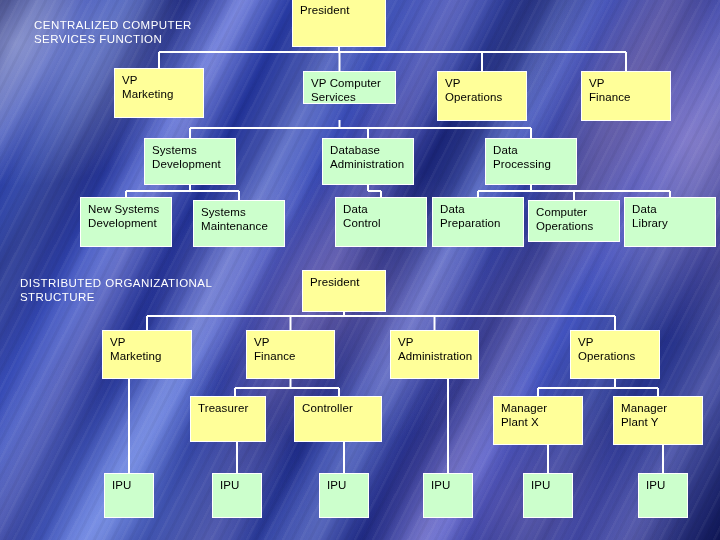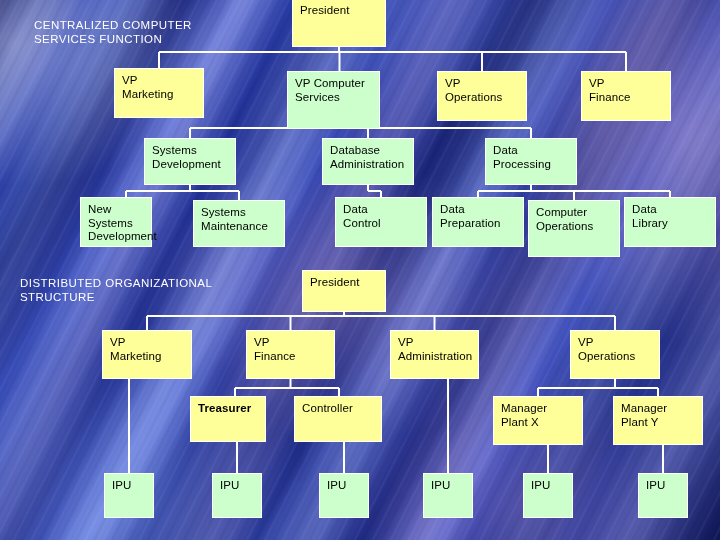--- a/index.html
+++ b/index.html
@@ -143,54 +143,54 @@
       <line x1="344" y1="442" x2="344" y2="473" stroke="#ffffff" stroke-width="2"></line>
       <line x1="448" y1="379" x2="448" y2="473" stroke="#ffffff" stroke-width="2"></line>
       <line x1="548" y1="445" x2="548" y2="473" stroke="#ffffff" stroke-width="2"></line>
       <line x1="663" y1="445" x2="663" y2="473" stroke="#ffffff" stroke-width="2"></line>
     </svg>
 
   <div id="boxes">
       <div class="box yellow" style="left: 292px; top: -2px; width: 94px; height: 49px;">President</div>
       <div class="box yellow" style="left: 114px; top: 68px; width: 90px; height: 50px;">VP
 Marketing</div>
-      <div class="box green" style="left: 287px; top: 71px; width: 93px; height: 58px;">VP Computer
+      <div class="box green" style="left: 303px; top: 71px; width: 93px; height: 33px;">VP Computer
 Services</div>
       <div class="box yellow" style="left: 437px; top: 71px; width: 90px; height: 50px;">VP
 Operations</div>
       <div class="box yellow" style="left: 581px; top: 71px; width: 90px; height: 50px;">VP
 Finance</div>
       <div class="box green" style="left: 144px; top: 138px; width: 92px; height: 47px;">Systems
 Development</div>
       <div class="box green" style="left: 322px; top: 138px; width: 92px; height: 47px;">Database
 Administration</div>
       <div class="box green" style="left: 485px; top: 138px; width: 92px; height: 47px;">Data
 Processing</div>
-      <div class="box green" style="left: 80px; top: 197px; width: 72px; height: 50px;">New Systems
+      <div class="box green" style="left: 80px; top: 197px; width: 92px; height: 50px;">New Systems
 Development</div>
       <div class="box green" style="left: 193px; top: 200px; width: 92px; height: 47px;">Systems
 Maintenance</div>
       <div class="box green" style="left: 335px; top: 197px; width: 92px; height: 50px;">Data
 Control</div>
       <div class="box green" style="left: 432px; top: 197px; width: 92px; height: 50px;">Data
 Preparation</div>
-      <div class="box green" style="left: 528px; top: 200px; width: 92px; height: 57px;">Computer
+      <div class="box green" style="left: 528px; top: 200px; width: 92px; height: 42px;">Computer
 Operations</div>
       <div class="box green" style="left: 624px; top: 197px; width: 92px; height: 50px;">Data
 Library</div>
       <div class="box yellow" style="left: 302px; top: 270px; width: 84px; height: 42px;">President</div>
       <div class="box yellow" style="left: 102px; top: 330px; width: 90px; height: 49px;">VP
 Marketing</div>
       <div class="box yellow" style="left: 246px; top: 330px; width: 89px; height: 49px;">VP
 Finance</div>
       <div class="box yellow" style="left: 390px; top: 330px; width: 89px; height: 49px;">VP
 Administration</div>
       <div class="box yellow" style="left: 570px; top: 330px; width: 90px; height: 49px;">VP
 Operations</div>
-      <div class="box yellow" style="left: 190px; top: 396px; width: 76px; height: 46px; font-weight: bold;">Treasurer</div>
+      <div class="box yellow" style="left: 190px; top: 396px; width: 76px; height: 46px;">Treasurer</div>
       <div class="box yellow" style="left: 294px; top: 396px; width: 88px; height: 46px;">Controller</div>
       <div class="box yellow" style="left: 493px; top: 396px; width: 90px; height: 49px;">Manager
 Plant X</div>
       <div class="box yellow" style="left: 613px; top: 396px; width: 90px; height: 49px;">Manager
 Plant Y</div>
       <div class="box green" style="left: 104px; top: 473px; width: 50px; height: 45px;">IPU</div>
       <div class="box green" style="left: 212px; top: 473px; width: 50px; height: 45px;">IPU</div>
       <div class="box green" style="left: 319px; top: 473px; width: 50px; height: 45px;">IPU</div>
       <div class="box green" style="left: 423px; top: 473px; width: 50px; height: 45px;">IPU</div>
       <div class="box green" style="left: 523px; top: 473px; width: 50px; height: 45px;">IPU</div>

